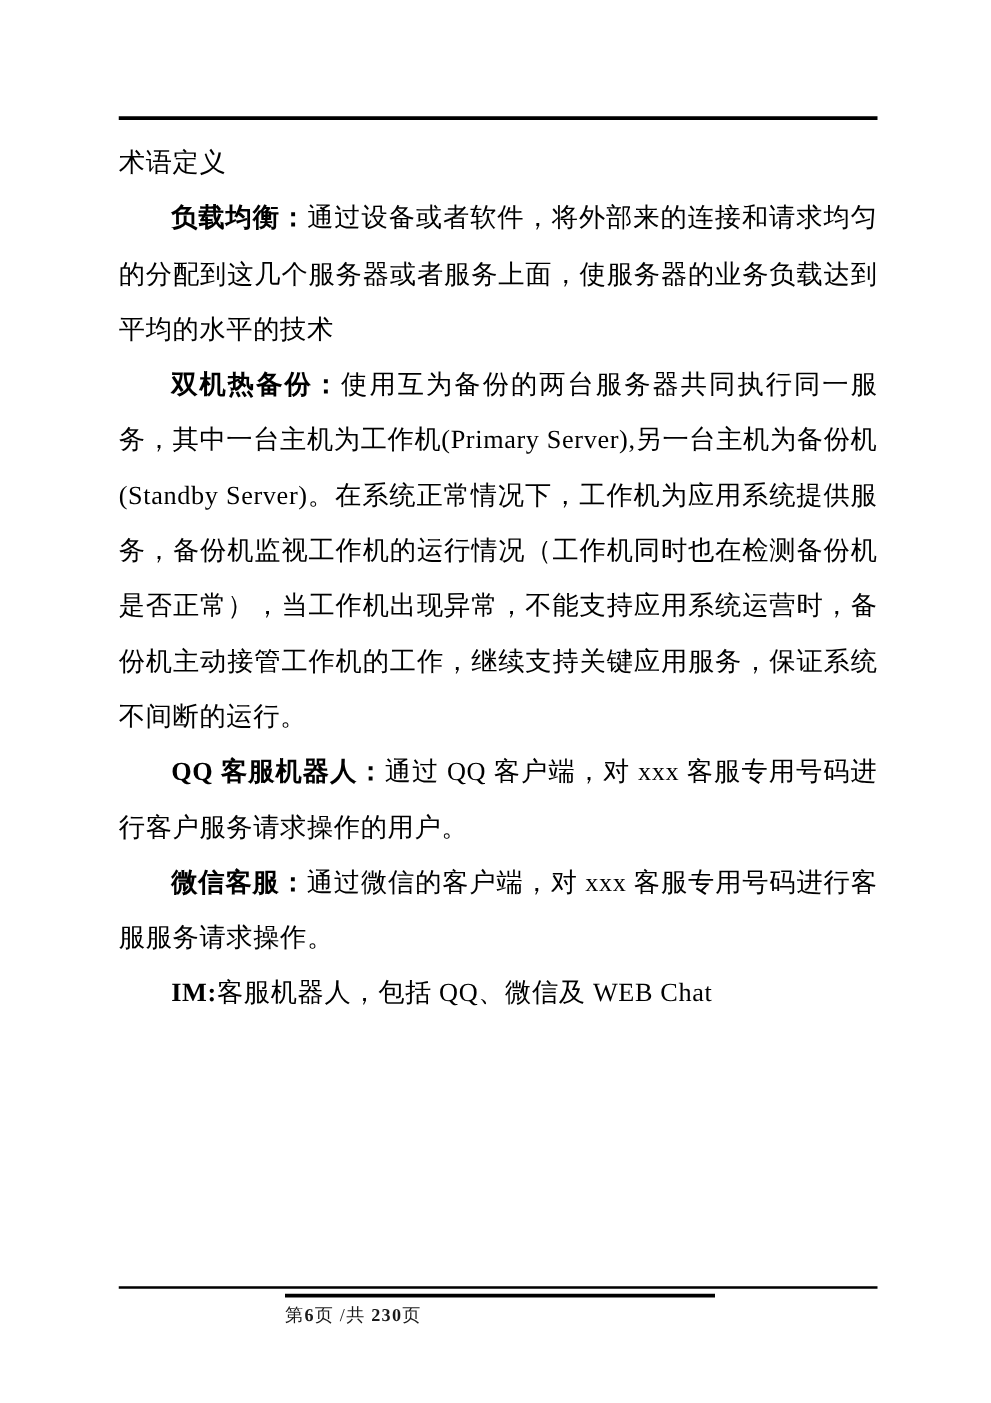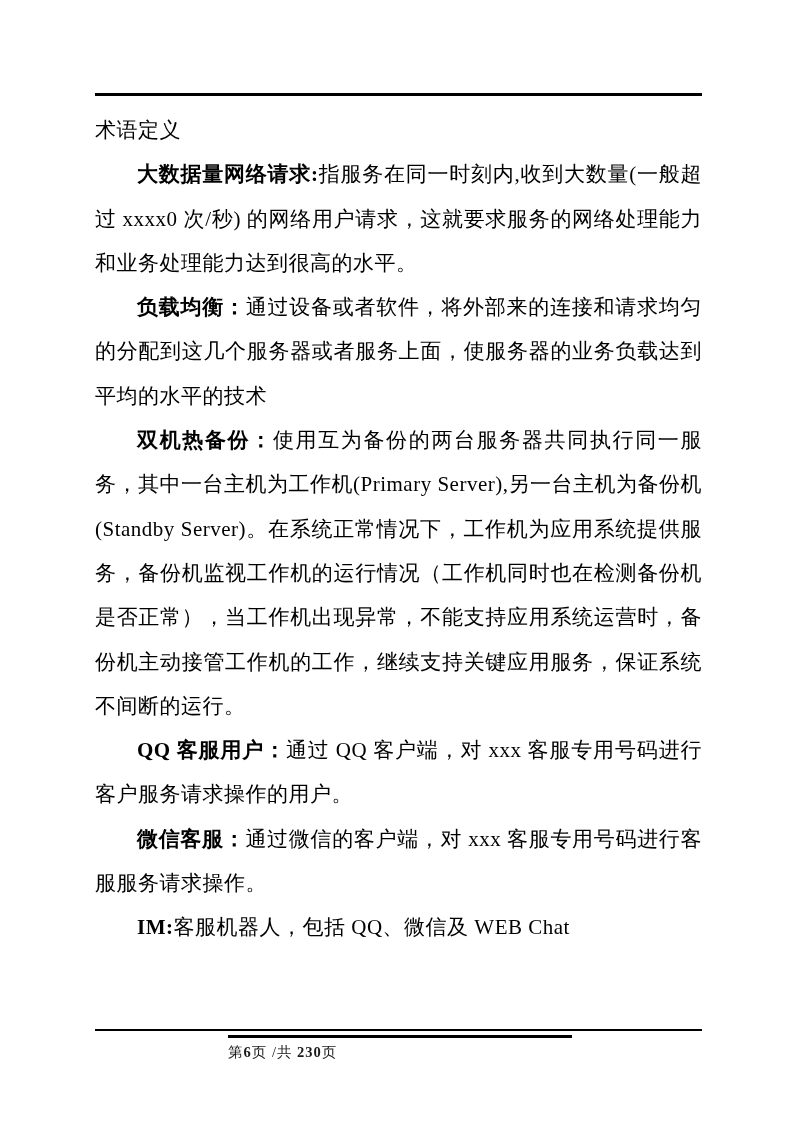--- a/index.html
+++ b/index.html
@@ -76,28 +76,27 @@
 </head>
 <body>
 
 <div class="page">
 
   <div class="top-rule"></div>
 
   <div class="content">
     <p class="doc-title">术语定义</p>
 
-    <p class="para"><span class="term">大数据量网络请求:</span><span>指服务在同一时刻内,收到大数量(一般超过 xxxx0 次/秒) 的网络用户请求，这就要求服务的网络处理能力和业务处理能力达到很高的水平。</span></p>
 
     <p class="para"><span class="term">负载均衡：</span><span>通过设备或者软件，将外部来的连接和请求均匀的分配到这几个服务器或者服务上面，使服务器的业务负载达到平均的水平的技术</span></p>
 
     <p class="para"><span class="term">双机热备份：</span><span>使用互为备份的两台服务器共同执行同一服务，其中一台主机为工作机(Primary Server),另一台主机为备份机(Standby Server)。在系统正常情况下，工作机为应用系统提供服务，备份机监视工作机的运行情况（工作机同时也在检测备份机是否正常），当工作机出现异常，不能支持应用系统运营时，备份机主动接管工作机的工作，继续支持关键应用服务，保证系统不间断的运行。</span></p>
 
 
-    <p class="para"><span class="term">QQ 客服用户：</span><span>通过 QQ 客户端，对 xxx 客服专用号码进行客户服务请求操作的用户。</span></p>
+    <p class="para"><span class="term">QQ 客服机器人：</span><span>通过 QQ 客户端，对 xxx 客服专用号码进行客户服务请求操作的用户。</span></p>
 
     <p class="para"><span class="term">微信客服：</span><span>通过微信的客户端，对 xxx 客服专用号码进行客服服务请求操作。</span></p>
 
     <p class="para"><span class="term">IM:</span><span>客服机器人，包括 QQ、微信及 WEB Chat</span></p>
   </div>
 
   <div class="footer-rule"></div>
 
   <div class="footer-box"><span>第</span><b>6</b><span>页 /共 </span><b>230</b><span>页</span></div>
 

